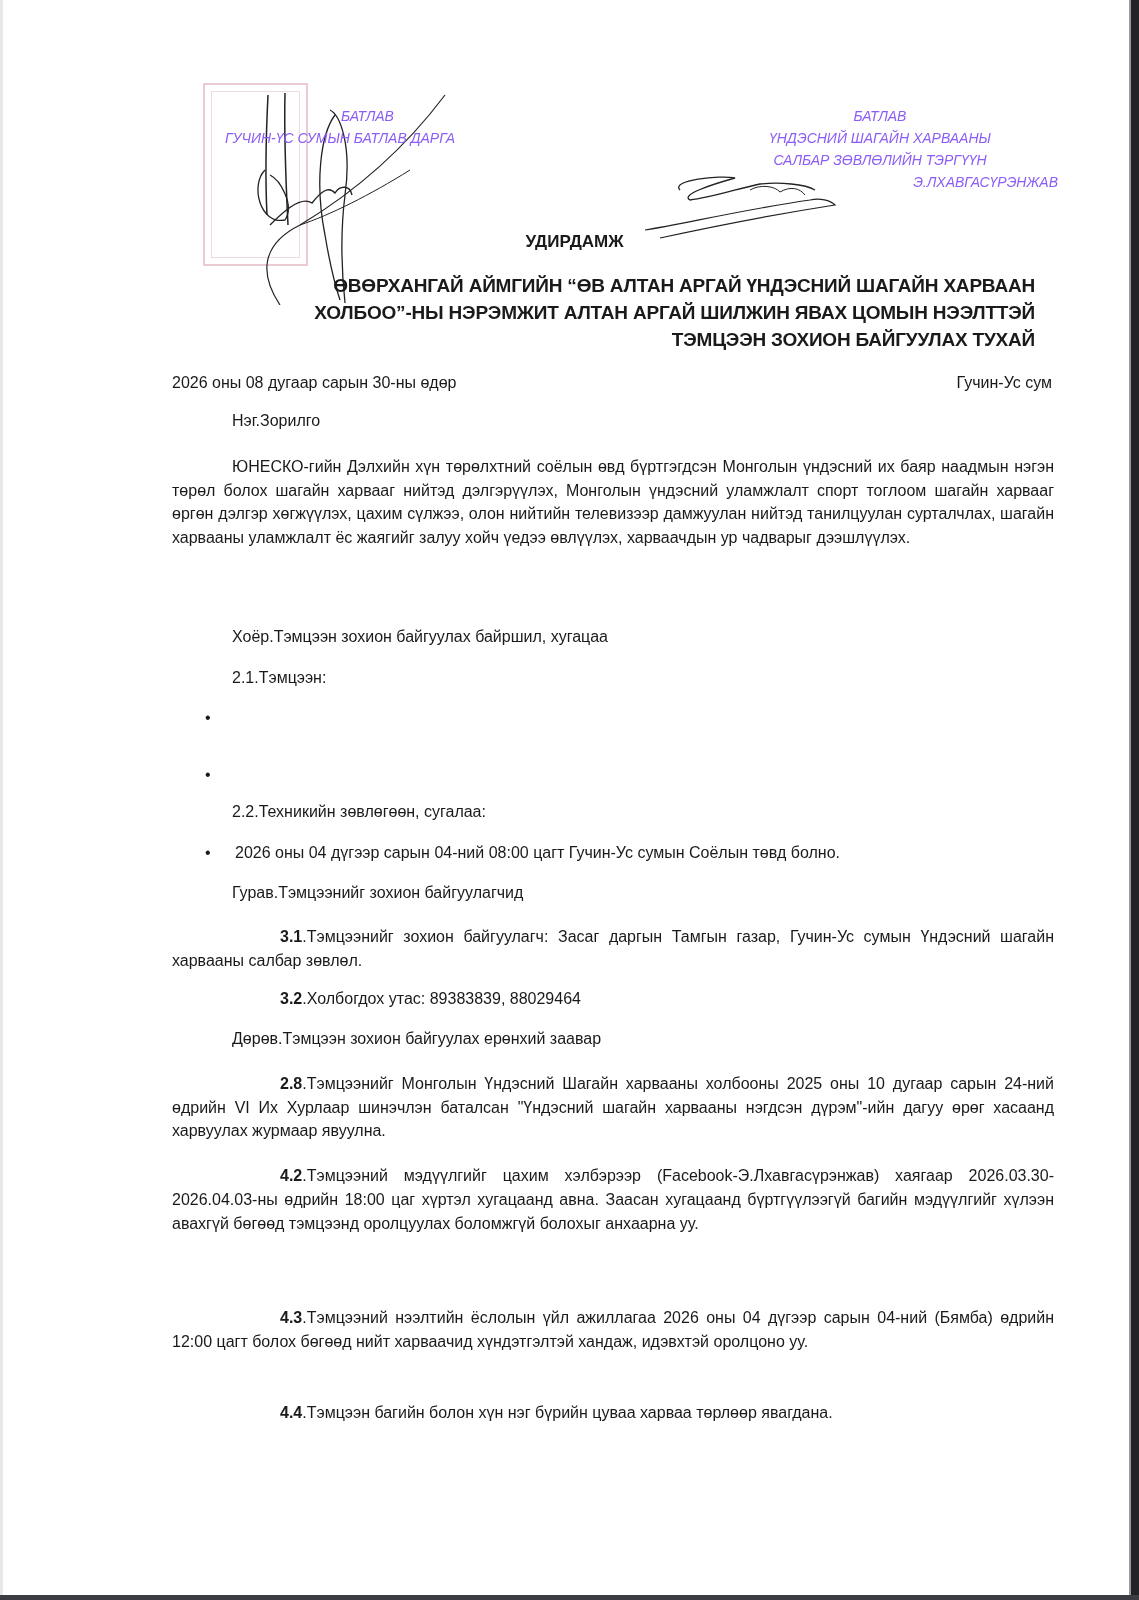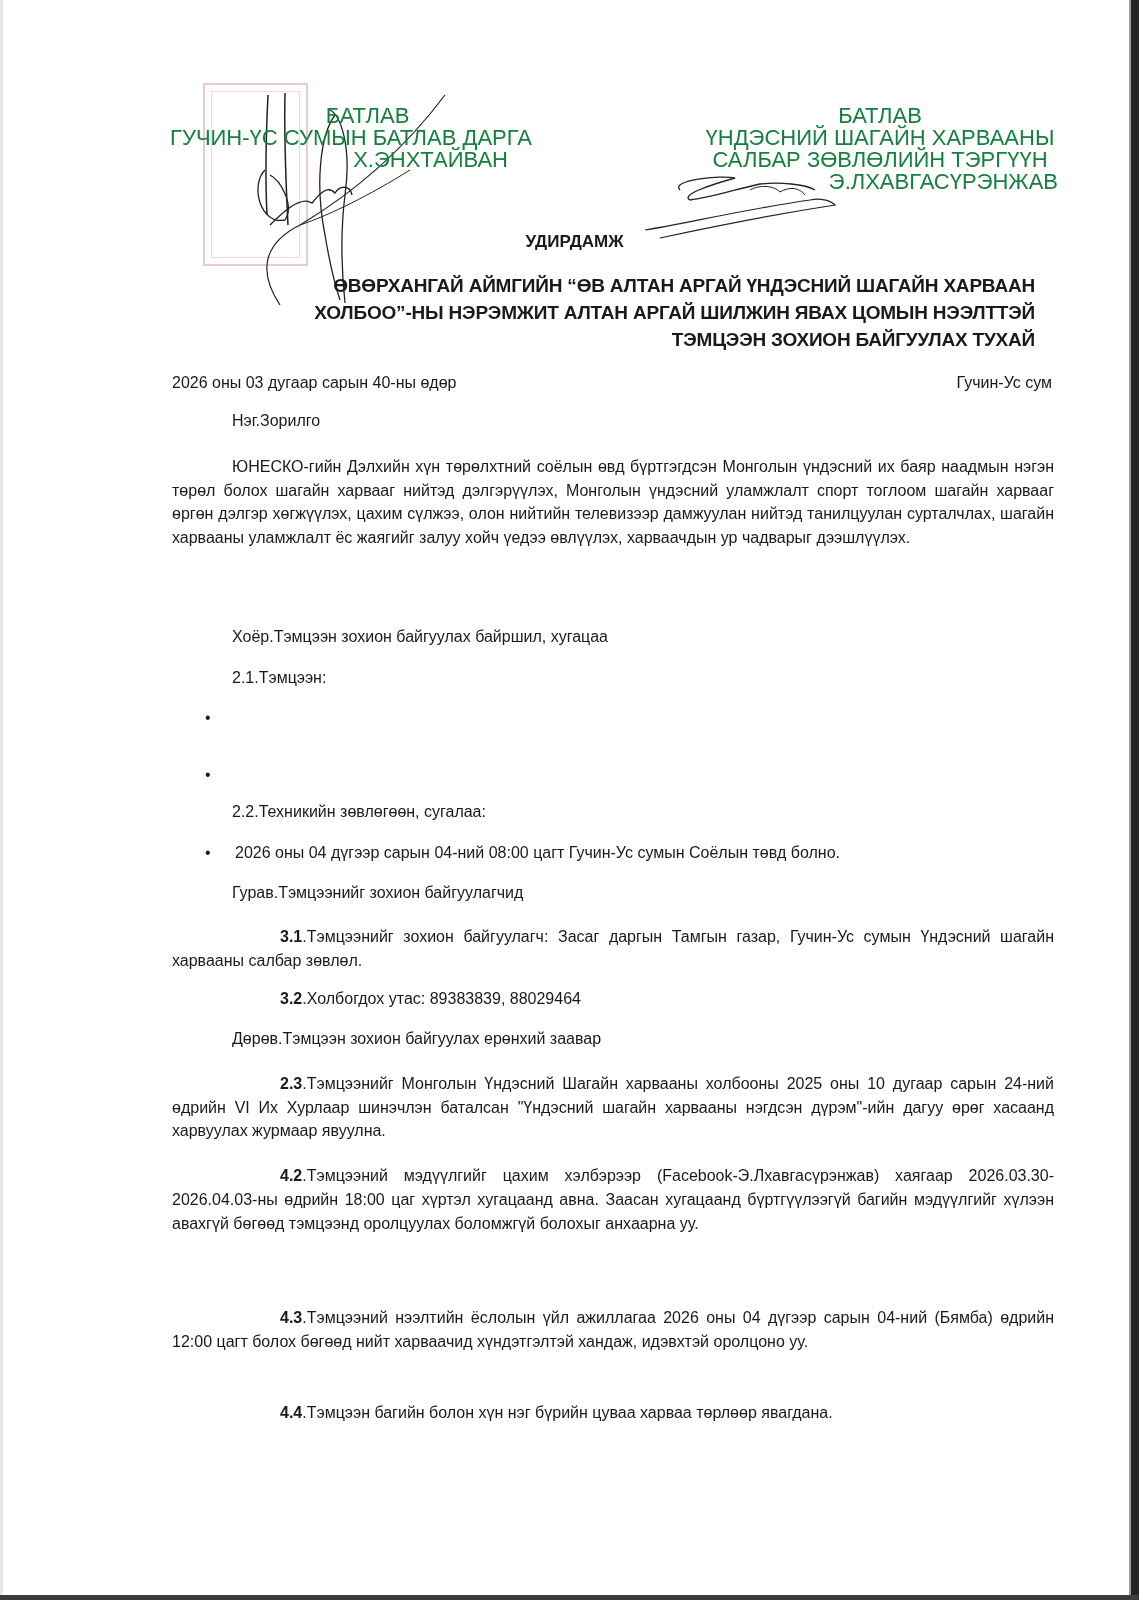--- a/index.html
+++ b/index.html
@@ -13,21 +13,21 @@
   .frame-left { position:absolute; top:0; left:0; width:3px; height:1600px; background:#e8e8e8; }
 
   .stamp {
     position:absolute; left:203px; top:83px; width:105px; height:183px;
     border:2px solid #e7c2c9; box-sizing:border-box; opacity:.85;
   }
   .stamp .inner { position:absolute; left:6px; top:6px; right:6px; bottom:6px; border:1px solid #efd3d8; }
 
   .sig { position:absolute; pointer-events:none; }
 
-  .approve { position:absolute; font-size:22px; line-height:22px; text-align:center; color:#15803d; }
+  .approve { position:absolute; font-size:14px; line-height:22px; text-align:center; color:#8b5cf6;font-style:italic; }
   .approve div { white-space:nowrap; }
   .approve-left { left:170px; top:105px; width:340px; }
   .approve-left .l1 { padding-left:55px; }
   .approve-left .l3 { text-align:right; padding-right:2px; }
   .approve-right { left:700px; top:105px; width:360px; }
   .approve-right .l4 { text-align:right; padding-right:2px; }
 
   .doc-type { position:absolute; top:232px; left:5px; width:1139px; text-align:center; font-weight:bold; font-size:17px; }
   .doc-title { position:absolute; top:272px; left:150px; width:885px; text-align:right; font-size:19px; line-height:27px; font-weight:bold; letter-spacing:-0.2px; }
 
@@ -62,39 +62,38 @@
 
 <svg class="sig" style="left:640px;top:170px" width="210" height="75" viewBox="0 0 210 75">
   <path d="M40 20 C30 10 80 5 95 8 C70 15 40 25 50 30 C70 28 100 18 120 14 C140 12 165 14 175 20" stroke="#222" stroke-width="1.3" fill="none"></path>
   <path d="M5 60 C40 55 100 40 170 30 C180 28 190 30 195 35 C150 42 80 55 20 68" stroke="#222" stroke-width="1.2" fill="none"></path>
   <path d="M110 20 C120 14 135 16 140 22 C150 16 160 18 165 25" stroke="#222" stroke-width="1" fill="none"></path>
 </svg>
 
 <div class="approve approve-left">
   <div class="l1">БАТЛАВ</div>
   <div class="l2">ГУЧИН-ҮС СУМЫН БАТЛАВ ДАРГА</div>
-  <div class="l3">Х.ЭНХТАЙВАН</div>
 </div>
 
 <div class="approve approve-right">
   <div>БАТЛАВ</div>
   <div>ҮНДЭСНИЙ ШАГАЙН ХАРВААНЫ</div>
   <div>САЛБАР ЗӨВЛӨЛИЙН ТЭРГҮҮН</div>
   <div class="l4">Э.ЛХАВГАСҮРЭНЖАВ</div>
 </div>
 
 <div class="doc-type">УДИРДАМЖ</div>
 <div class="doc-title">
   <div>ӨВӨРХАНГАЙ АЙМГИЙН “ӨВ АЛТАН АРГАЙ ҮНДЭСНИЙ ШАГАЙН ХАРВААН</div>
   <div>ХОЛБОО”-НЫ НЭРЭМЖИТ АЛТАН АРГАЙ ШИЛЖИН ЯВАХ ЦОМЫН НЭЭЛТТЭЙ</div>
   <div>ТЭМЦЭЭН ЗОХИОН БАЙГУУЛАХ ТУХАЙ</div>
 </div>
 
 <div class="date-line">
-  <span>2026 оны 03 дугаар сарын 40-ны өдөр</span>
+  <span>2026 оны 08 дугаар сарын 30-ны өдөр</span>
   <span>Гучин-Ус сум</span>
 </div>
 
 <div class="h" style="top:412px">Нэг.Зорилго</div>
 <div class="body para" style="top:455px;line-height:23.5px">ЮНЕСКО-гийн Дэлхийн хүн төрөлхтний соёлын өвд бүртгэгдсэн Монголын үндэсний их баяр наадмын нэгэн төрөл болох шагайн харвааг нийтэд дэлгэрүүлэх, Монголын үндэсний уламжлалт спорт тоглоом шагайн харвааг өргөн дэлгэр хөгжүүлэх, цахим сүлжээ, олон нийтийн телевизээр дамжуулан нийтэд танилцуулан сурталчлах, шагайн харвааны уламжлалт ёс жаягийг залуу хойч үедээ өвлүүлэх, харваачдын ур чадварыг дээшлүүлэх.</div>
 
 <div class="h" style="top:628px">Хоёр.Тэмцээн зохион байгуулах байршил, хугацаа</div>
 <div class="h" style="top:669px">2.1.Тэмцээн:</div>
 <div class="bullet" style="top:707px">
   <span class="dot">•</span>
@@ -106,16 +105,16 @@
 <div class="bullet" style="top:842px">
   <span class="dot">•</span>
   <span>2026 оны 04 дүгээр сарын 04-ний 08:00 цагт Гучин-Ус сумын Соёлын төвд болно.</span>
 </div>
 
 <div class="h" style="top:884px">Гурав.Тэмцээнийг зохион байгуулагчид</div>
 <div class="body para" style="top:925px;line-height:24px"><b>3.1</b><span>.Тэмцээнийг зохион байгуулагч: Засаг даргын Тамгын газар, Гучин-Ус сумын Үндэсний шагайн харвааны салбар зөвлөл.</span></div>
 <div class="body para" style="top:988px"><b>3.2</b><span>.Холбогдох утас: 89383839, 88029464</span></div>
 
 <div class="h" style="top:1030px">Дөрөв.Тэмцээн зохион байгуулах ерөнхий заавар</div>
-<div class="body para" style="top:1072px;line-height:23.5px"><b>2.3</b><span>.Тэмцээнийг Монголын Үндэсний Шагайн харвааны холбооны 2025 оны 10 дугаар сарын 24-ний өдрийн VI Их Хурлаар шинэчлэн баталсан "Үндэсний шагайн харвааны нэгдсэн дүрэм"-ийн дагуу өрөг хасаанд харвуулах журмаар явуулна.</span></div>
+<div class="body para" style="top:1072px;line-height:23.5px"><b>2.8</b><span>.Тэмцээнийг Монголын Үндэсний Шагайн харвааны холбооны 2025 оны 10 дугаар сарын 24-ний өдрийн VI Их Хурлаар шинэчлэн баталсан "Үндэсний шагайн харвааны нэгдсэн дүрэм"-ийн дагуу өрөг хасаанд харвуулах журмаар явуулна.</span></div>
 <div class="body para" style="top:1164px;line-height:24px"><b>4.2</b><span>.Тэмцээний мэдүүлгийг цахим хэлбэрээр (Facebook-Э.Лхавгасүрэнжав) хаягаар 2026.03.30-2026.04.03-ны өдрийн 18:00 цаг хүртэл хугацаанд авна. Заасан хугацаанд бүртгүүлээгүй багийн мэдүүлгийг хүлээн авахгүй бөгөөд тэмцээнд оролцуулах боломжгүй болохыг анхаарна уу.</span></div>
 <div class="body para" style="top:1306px;line-height:23.5px"><b>4.3</b><span>.Тэмцээний нээлтийн ёслолын үйл ажиллагаа 2026 оны 04 дүгээр сарын 04-ний (Бямба) өдрийн 12:00 цагт болох бөгөөд нийт харваачид хүндэтгэлтэй хандаж, идэвхтэй оролцоно уу.</span></div>
 <div class="body para" style="top:1402px"><b>4.4</b><span>.Тэмцээн багийн болон хүн нэг бүрийн цуваа харваа төрлөөр явагдана.</span></div>
 
 </body></html>

